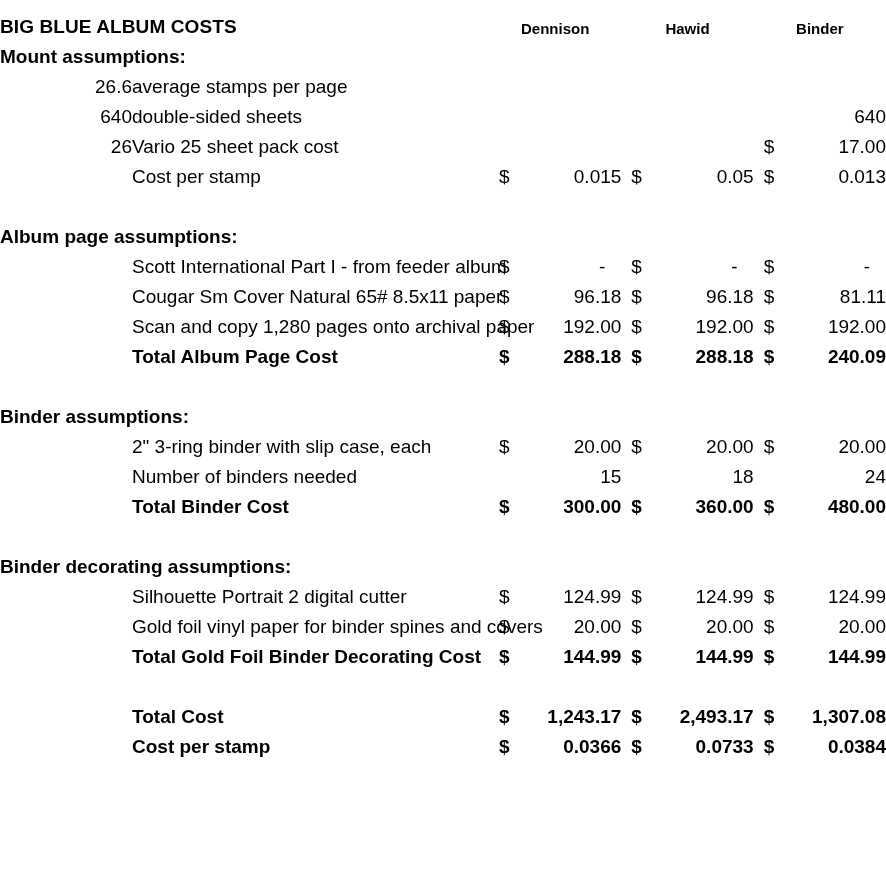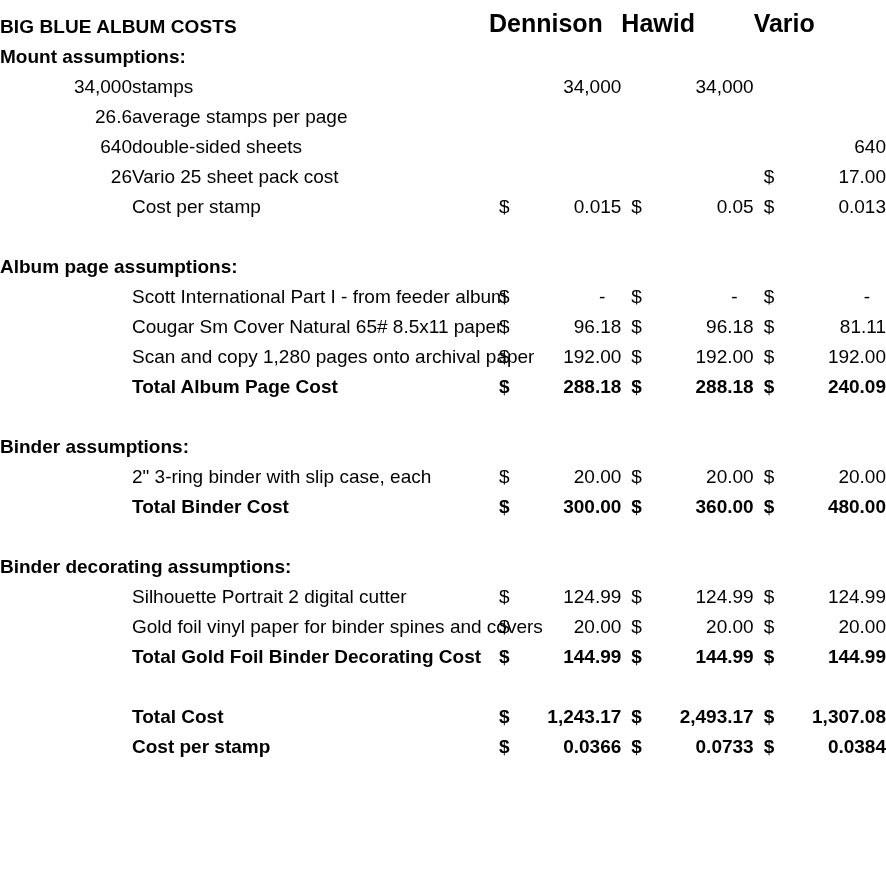--- a/index.html
+++ b/index.html
@@ -49,21 +49,22 @@
 
   .title {
     font-weight: bold;
     font-size: 19px;
     letter-spacing: 0.1px;
     padding-left: 13px;
   }
 
   .hdr {
     font-weight: bold;
-    font-size: 25px;
+    text-align: center;
+    font-size: 15px;
     margin-top: 12px;
   }
 
   .sec {
     font-weight: bold;
     padding-left: 13px;
   }
 
   .lbl {
     padding-left: 13px;
@@ -113,38 +114,31 @@
       <col class="c-money">
         <col class="c-money">
         <col class="c-money">
     </colgroup>
     <tbody>
 
       <tr class="r-title">
         <td class="title" colspan="2">BIG BLUE ALBUM COSTS</td>
         <td class="hdr">Dennison</td>
         <td class="hdr">Hawid</td>
-        <td class="hdr">Vario</td>
+        <td class="hdr">Binder</td>
       </tr>
 
 
       <tr>
         <td class="sec" colspan="2">Mount assumptions:</td>
         <td></td>
         <td></td>
         <td></td>
       </tr>
 
-      <tr>
-        <td class="assump">34,000</td>
-        <td class="lbl">stamps</td>
-        <td class="plain">34,000</td>
-        <td class="plain">34,000</td>
-        <td class="plain"></td>
-      </tr>
 
 
       <tr>
         <td class="assump">26.6</td>
         <td class="lbl">average stamps per page</td>
         <td class="plain"></td>
         <td class="plain"></td>
         <td class="plain"></td>
       </tr>
 
@@ -285,20 +279,27 @@
         <td class="money">
           <span class="cur">$</span>
           <span class="val">20.00</span>
         </td>
         <td class="money">
           <span class="cur">$</span>
           <span class="val">20.00</span>
         </td>
       </tr>
 
+      <tr>
+        <td class="empty"></td>
+        <td class="lbl">Number of binders needed</td>
+        <td class="plain">15</td>
+        <td class="plain">18</td>
+        <td class="plain">24</td>
+      </tr>
 
       <tr>
         <td class="empty"></td>
         <td class="lbl bold">Total Binder Cost</td>
         <td class="money bold">
           <span class="cur">$</span>
           <span class="val">300.00</span>
         </td>
         <td class="money bold">
           <span class="cur">$</span>

